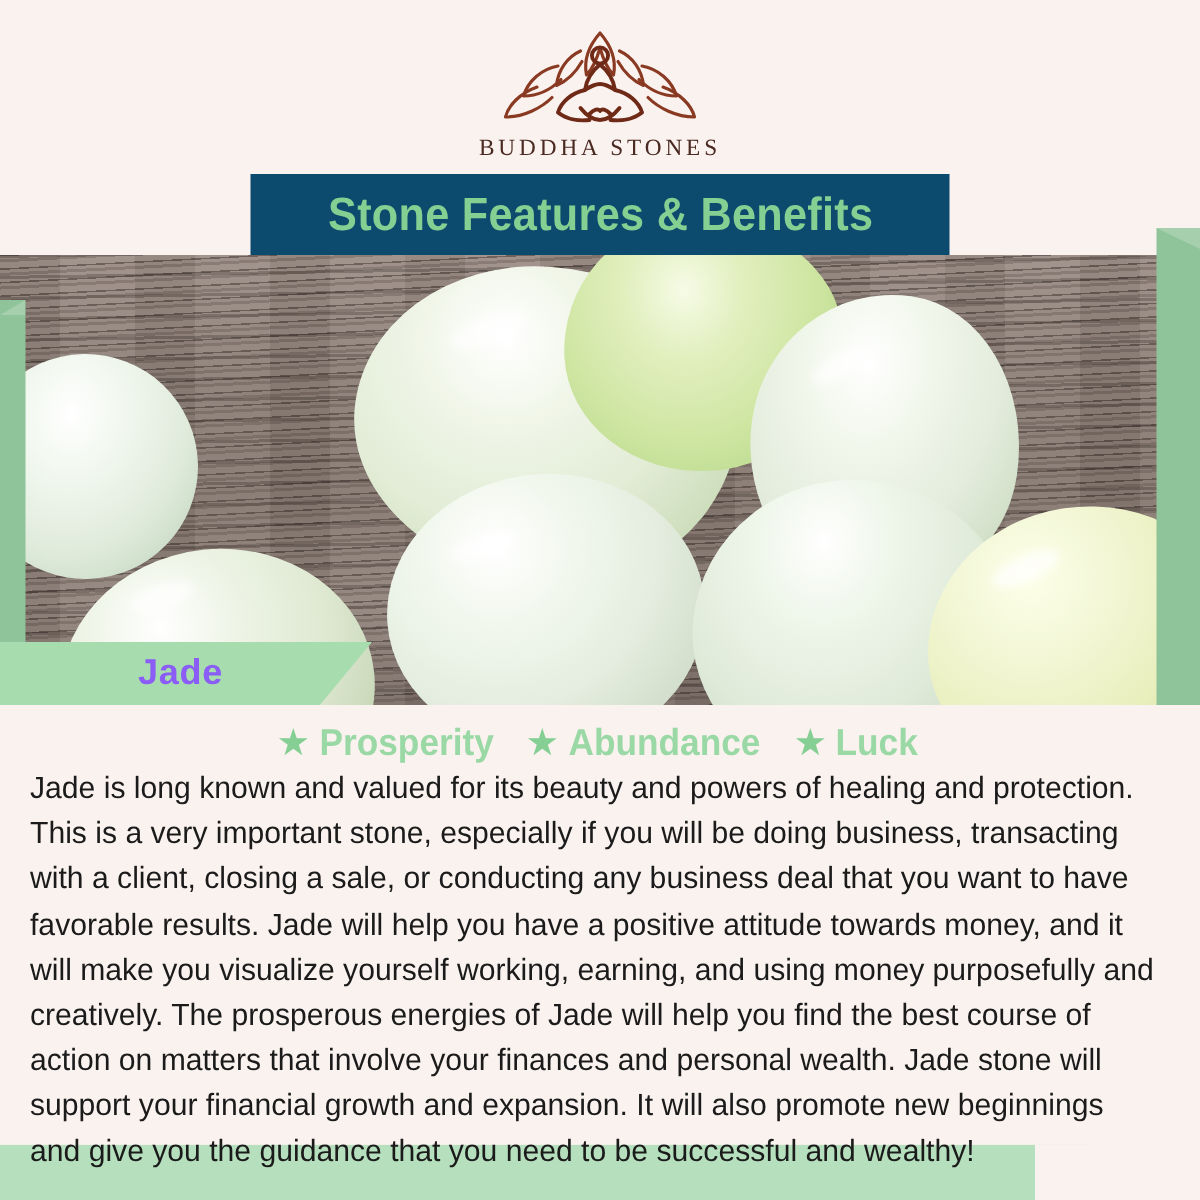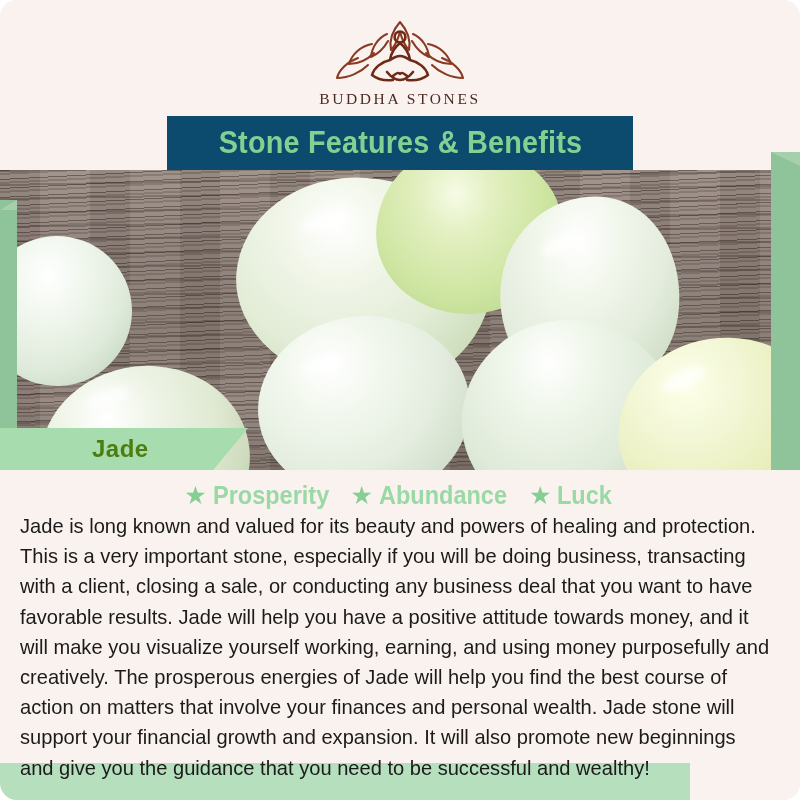--- a/index.html
+++ b/index.html
@@ -2,21 +2,21 @@
 <html><head>
 <meta charset="utf-8">
 <style>
   html,body{margin:0;padding:0;}
   body{
     width:800px;height:800px;
     background:#ffffff;
     font-family:"Liberation Sans", sans-serif;
     overflow:hidden;
   }
-  .page{position:relative;width:800px;height:800px;overflow:hidden;background:#faf4f0;border-radius:17px;}
+  .page{position:relative;width:800px;height:800px;overflow:hidden;background:#faf4f0;}
 
   
   .brand-strip{position:absolute;left:0;top:0;width:800px;height:170px;background:#faf2ee;}
   .logo-wrap{position:absolute;left:0;top:14px;width:800px;display:flex;flex-direction:column;align-items:center;}
   .logo-mark{width:150px;height:72px;display:block;}
   .brand-name{
     margin-top:4px;
     font-family:"Liberation Serif", serif;
     font-size:15.5px;letter-spacing:2.6px;color:#4a2a22;font-weight:400;
   }
@@ -102,21 +102,21 @@
   
   .jade-band{
     position:absolute;left:0;top:428px;width:248px;height:42px;
     background:#a6dcae;
     clip-path:polygon(0 0, 100% 0, 86% 100%, 0 100%);
     z-index:6;
   }
   .jade-label{
     position:absolute;left:92px;top:428px;height:42px;
     display:flex;align-items:center;
-    font-size:24px;font-weight:bold;color:#4d7c0f;letter-spacing:.5px;
+    font-size:24px;font-weight:bold;color:#8b5cf6;letter-spacing:.5px;
     z-index:7;
   }
 
   
   .content{position:absolute;left:0;top:470px;width:800px;height:330px;background:#faf2ee;}
 
   .benefits{
     position:absolute;left:0;top:478px;width:800px;height:34px;
     display:flex;align-items:center;justify-content:center;gap:14px;
     z-index:5;

